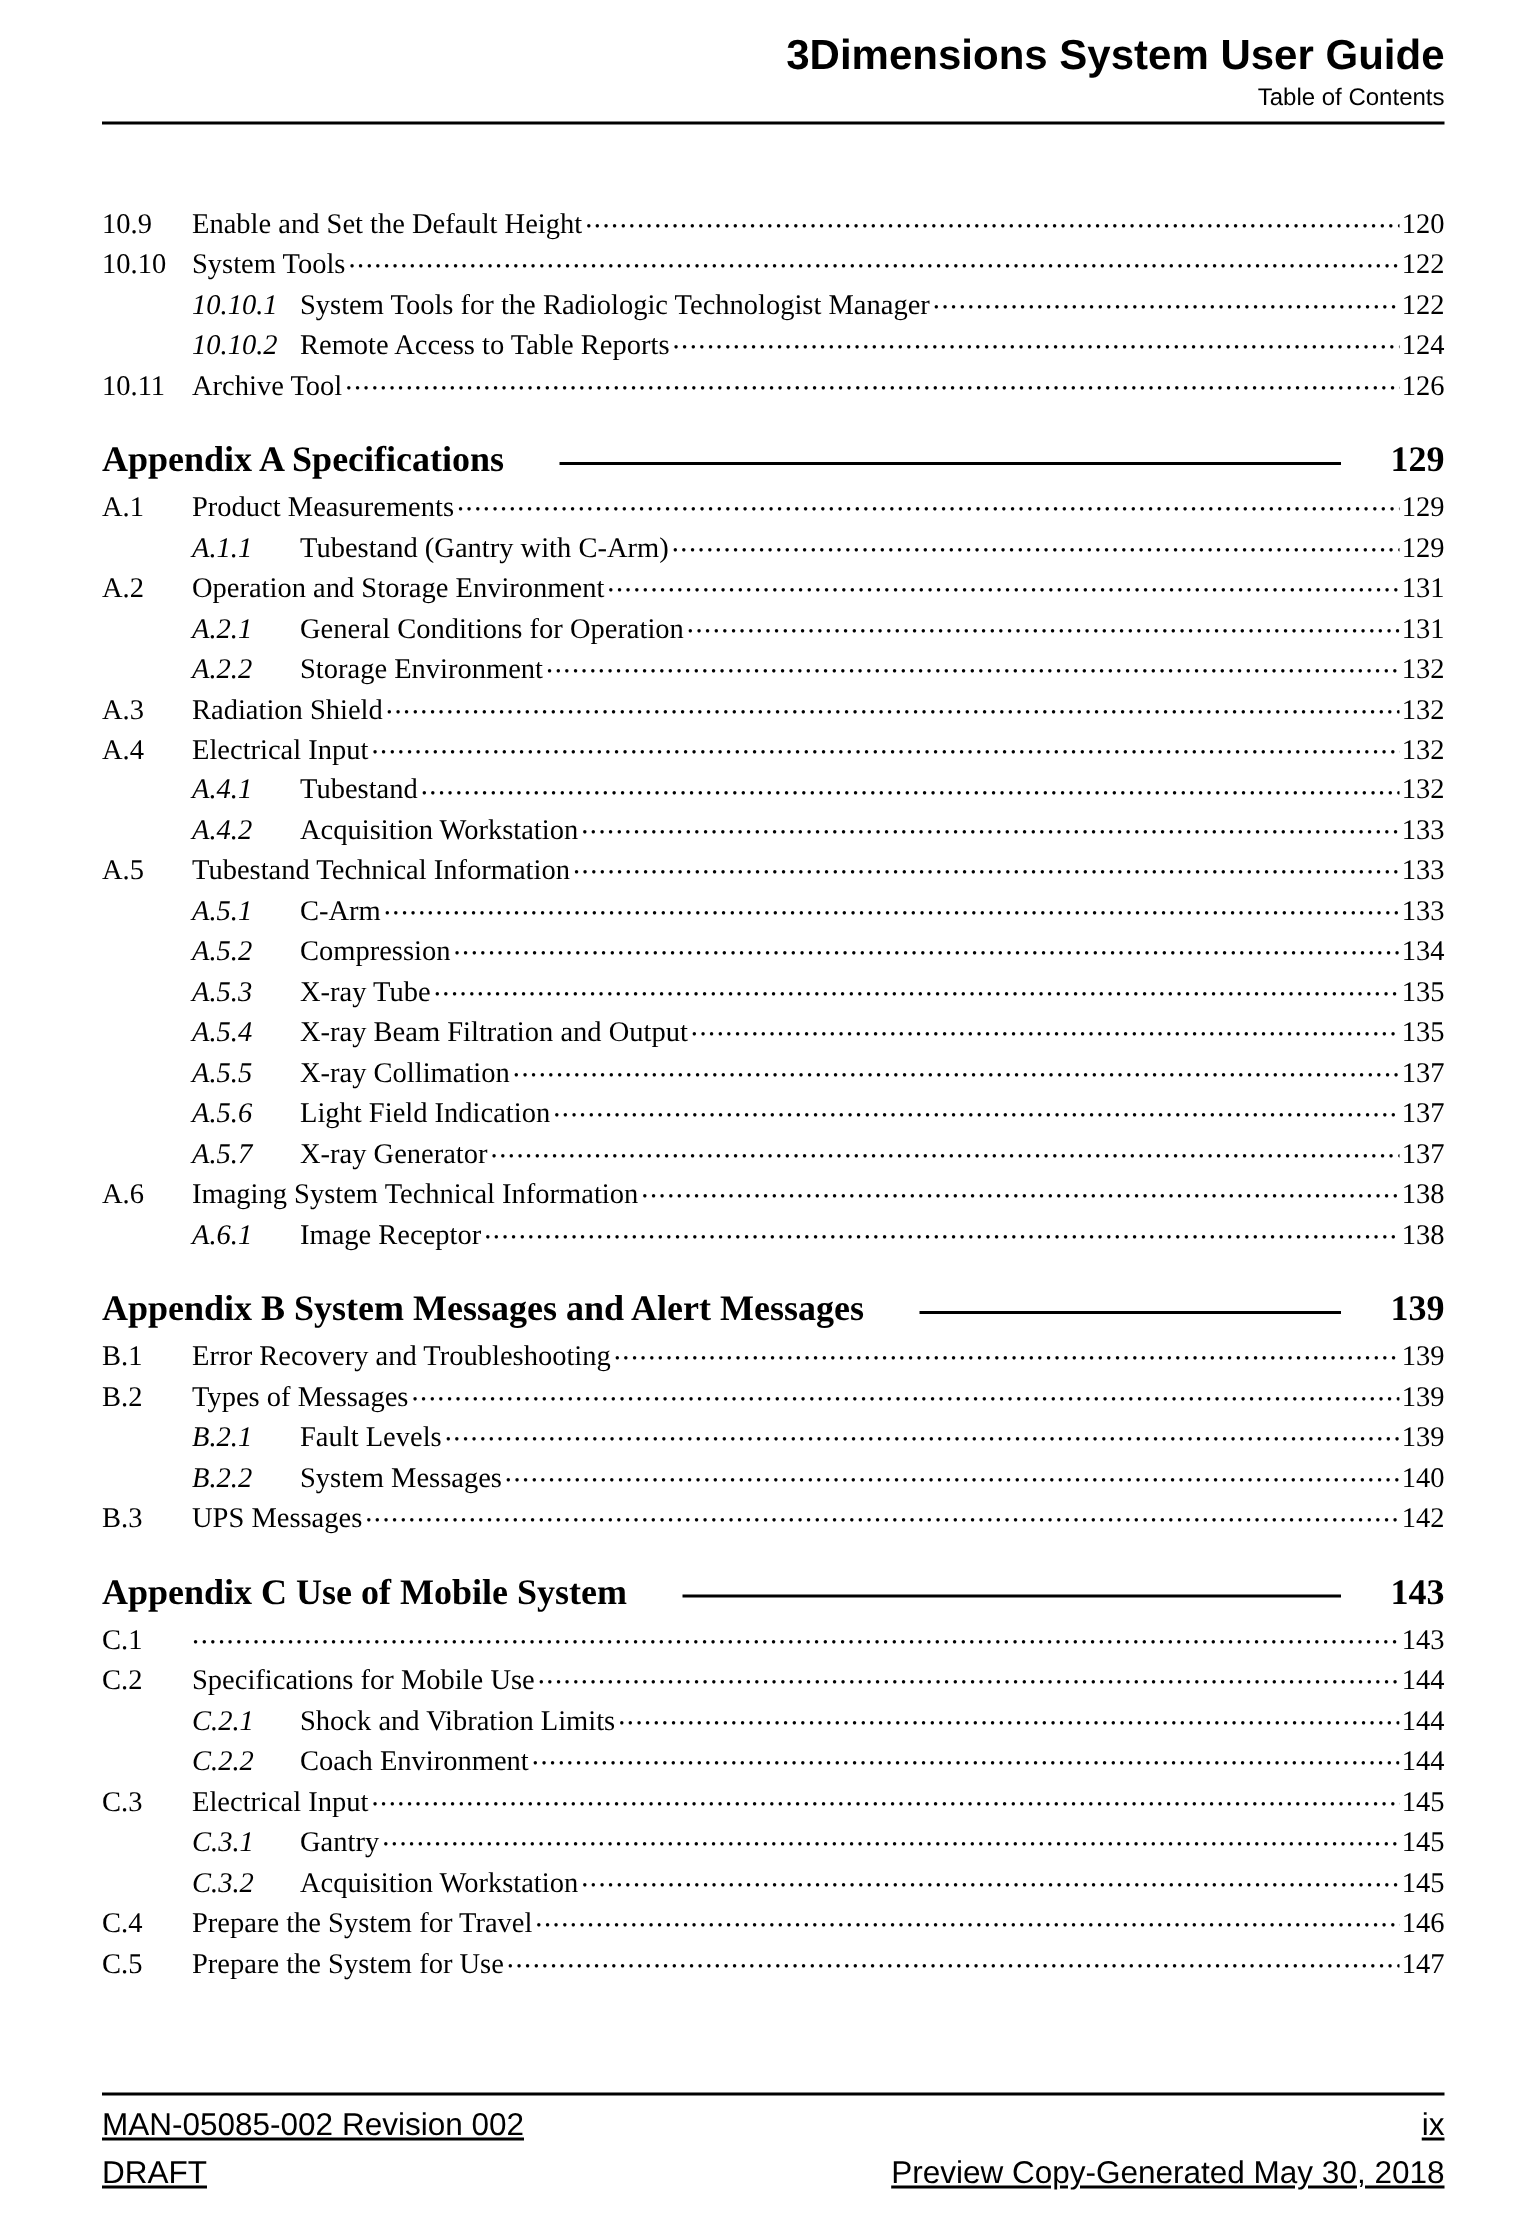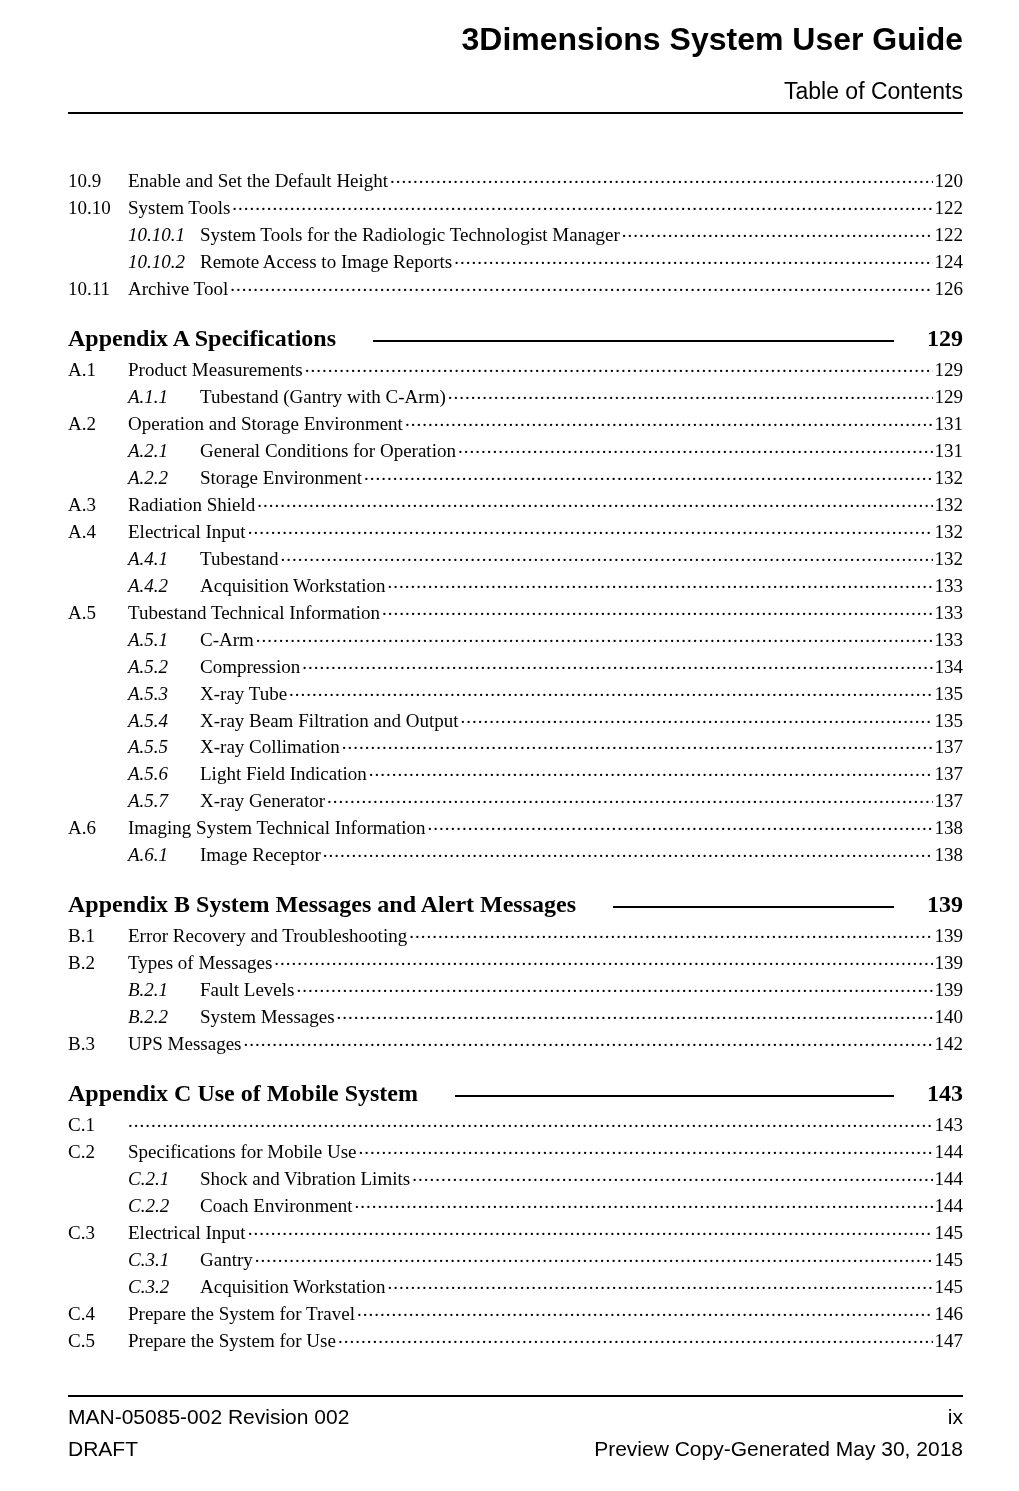--- a/index.html
+++ b/index.html
@@ -16,28 +16,28 @@
     position: relative;
     box-sizing: border-box;
     padding: 20px 56px 0 68px;
   }
   .header {
     text-align: right;
     font-family: Arial, Helvetica, sans-serif;
     margin-bottom: 4px;
   }
   .header .title {
-    font-size: 32px;
+    font-size: 28px;
     font-weight: bold;
     line-height: 1.2;
   }
   .header .subtitle {
-    font-size: 23px;
+    font-size: 16px;
     line-height: 1.2;
-    margin-top: 20px;
+    margin-top: 2px;
   }
   .hr-top {
     border: none;
     border-top: 2px solid #000;
     margin: 6px 0 54px 0;
   }
   .toc {
     font-size: 19px;
     line-height: 1.42;
   }
@@ -112,20 +112,21 @@
     left: 68px;
     right: 56px;
     bottom: 30px;
     font-family: Arial, Helvetica, sans-serif;
     font-size: 21px;
   }
   .footer-line {
     display: flex;
     justify-content: space-between;
     margin-top: 8px;
+    text-decoration: underline;
   }
 </style>
 </head>
 <body>
 
 <div class="page">
 
   <div class="header">
     <div class="title">3Dimensions System User Guide</div>
     <div class="subtitle">Table of Contents</div>
@@ -146,21 +147,21 @@
         <span class="page-num">122</span>
       </div>
       <div class="row lvl2">
         <span class="num">10.10.1</span>
         <span class="label">System Tools for the Radiologic Technologist Manager</span>
         <span class="dots"></span>
         <span class="page-num">122</span>
       </div>
       <div class="row lvl2">
         <span class="num">10.10.2</span>
-        <span class="label">Remote Access to Image Reports</span>
+        <span class="label">Remote Access to Table Reports</span>
         <span class="dots"></span>
         <span class="page-num">124</span>
       </div>
       <div class="row lvl1">
         <span class="num">10.11</span>
         <span class="label">Archive Tool</span>
         <span class="dots"></span>
         <span class="page-num">126</span>
       </div>
       <div class="section-row">

